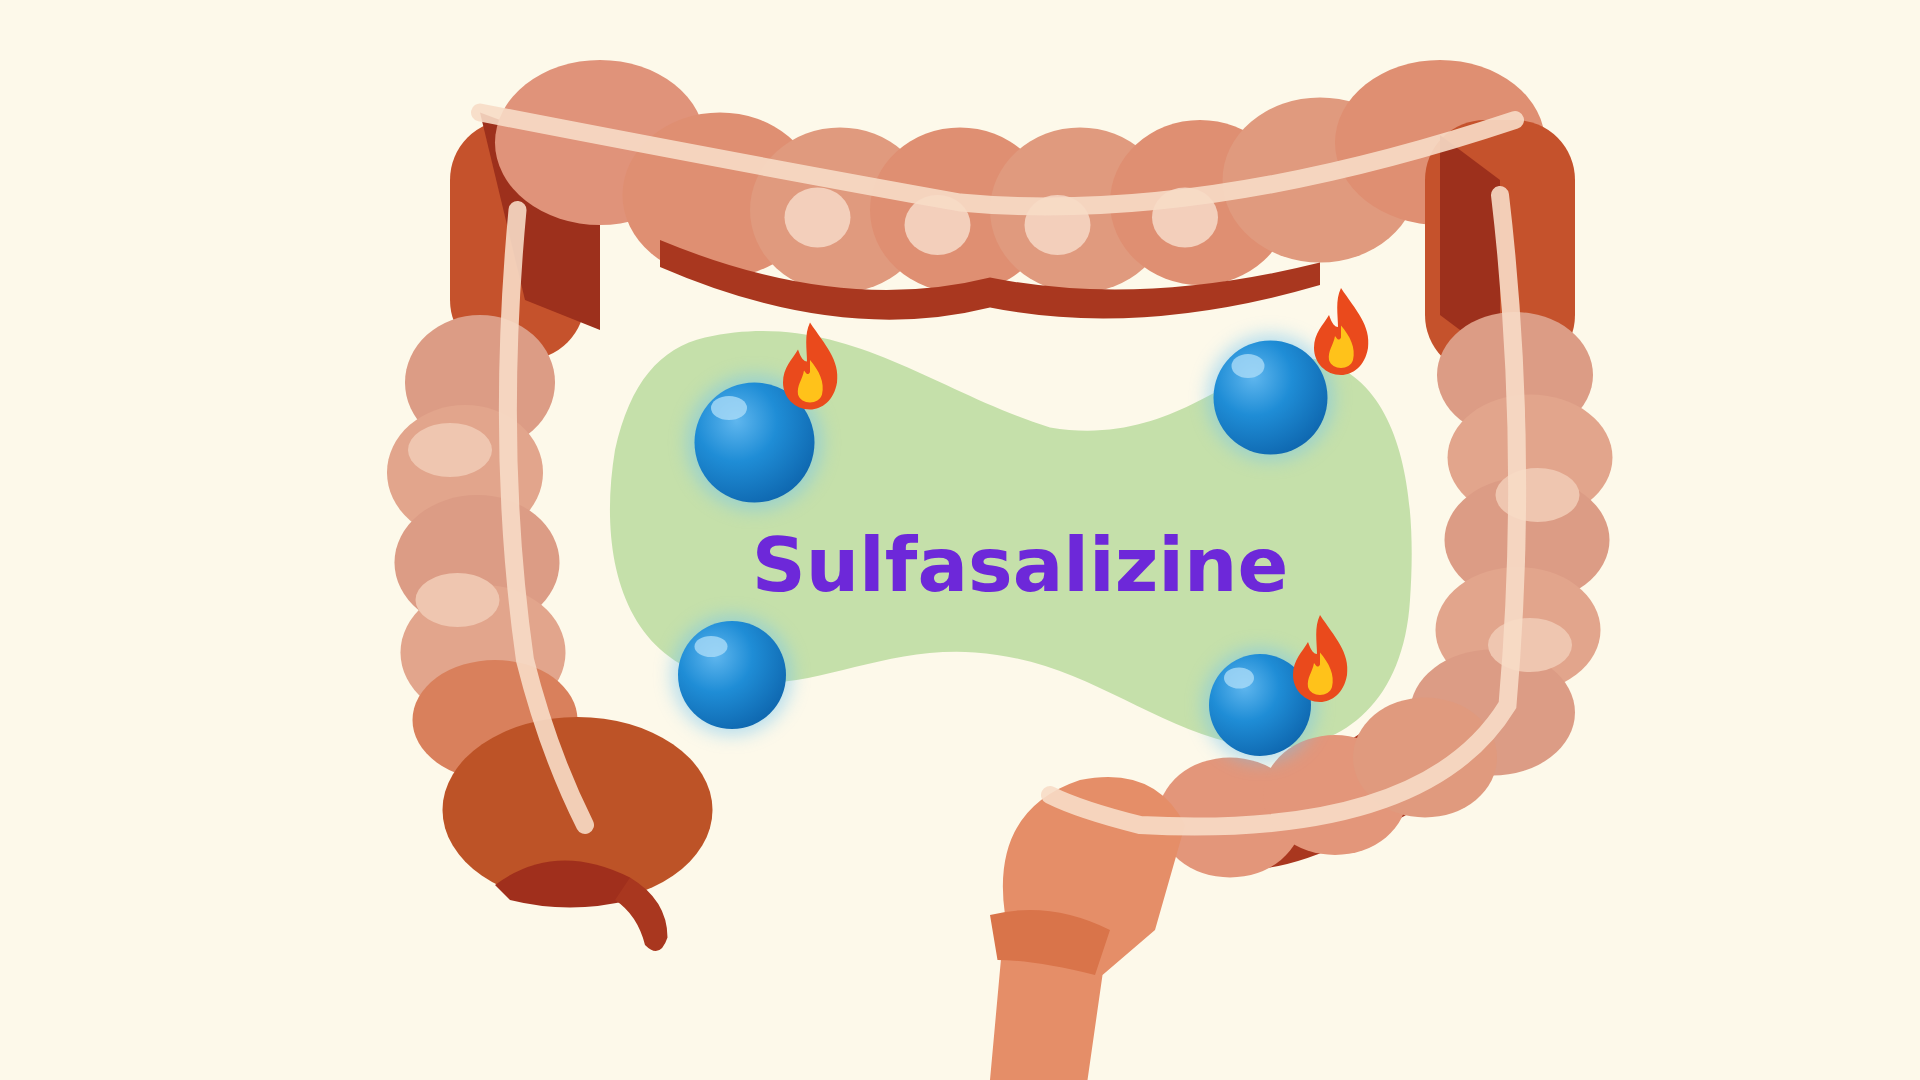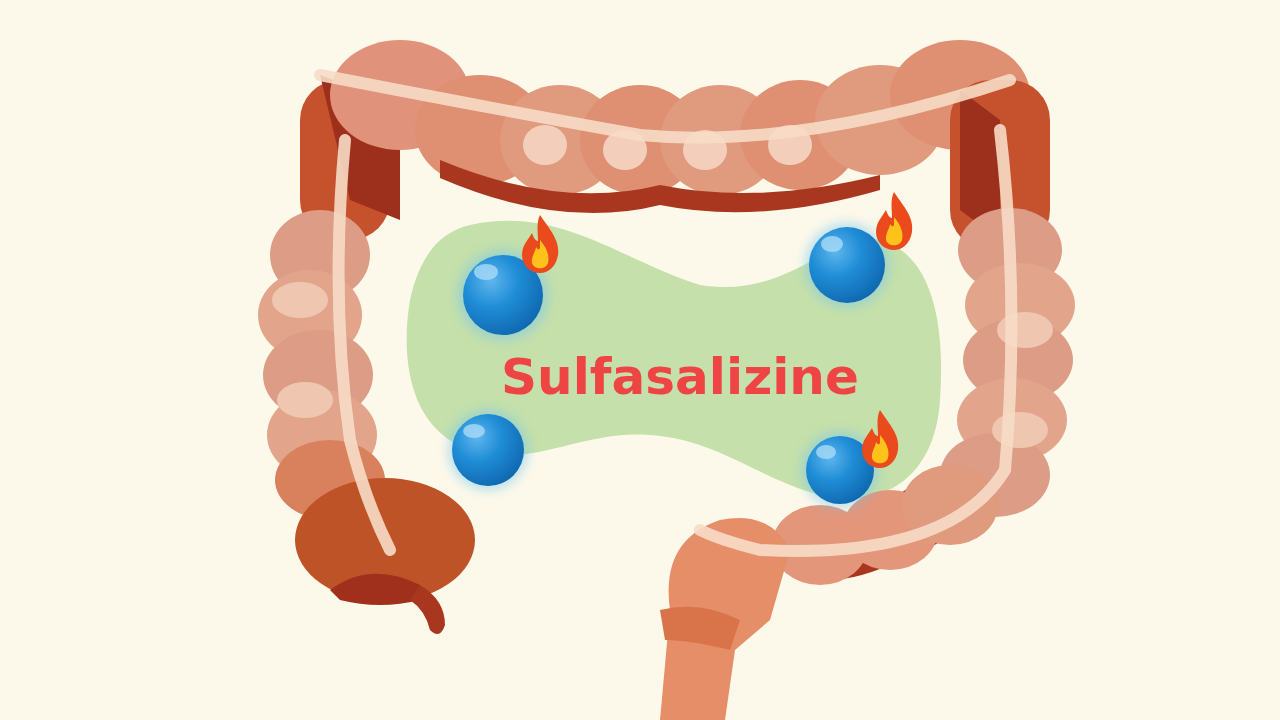--- a/index.html
+++ b/index.html
@@ -1,21 +1,21 @@
 <!DOCTYPE html>
 <html><head>
 <meta charset="utf-8">
 <style>
   html, body { margin:0; padding:0; }
   body { width:1280px; height:720px; overflow:hidden; background:#fdf9ea; position:relative; }
   #stage { position:absolute; left:0; top:0; width:1280px; height:720px; }
   .title {
     position:absolute; left:470px; top:348px; width:420px; text-align:center;
     font-family:"DejaVu Sans", sans-serif; font-weight:bold; font-size:50px;
-    color:#ef4444; letter-spacing:0px;
+    color:#6d28d9; letter-spacing:0px;
   }
 </style>
 </head>
 <body>
 
 <svg id="stage" viewBox="0 0 1280 720" xmlns="http://www.w3.org/2000/svg">
   <defs>
     <radialGradient id="sph" cx="0.35" cy="0.32" r="0.75">
       <stop offset="0" stop-color="#5fb6ee"></stop>
       <stop offset="0.45" stop-color="#1f8dd6"></stop>

